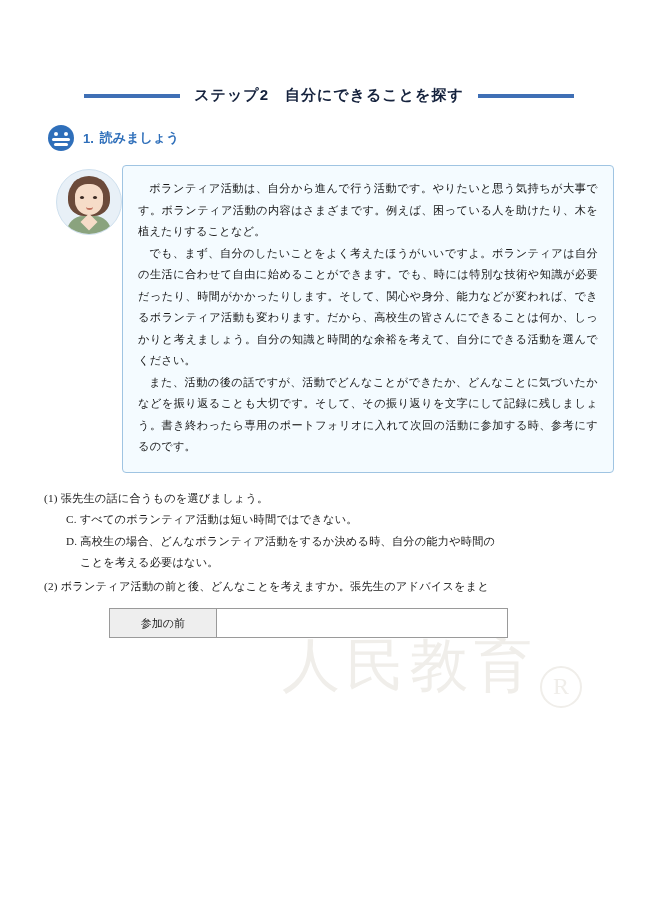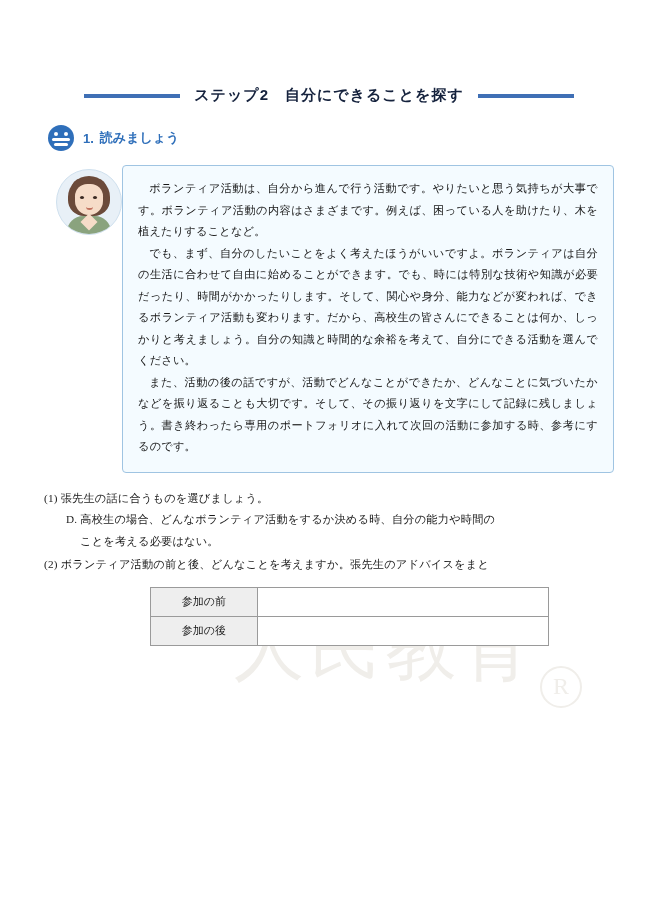--- a/index.html
+++ b/index.html
@@ -21,22 +21,22 @@
     width: 658px;
     height: 921px;
     box-sizing: border-box;
     padding: 0 44px;
   }
 
   
   .watermark {
     position: absolute;
     right: 120px;
-    top: 516px;
-    font-size: 70px;
+    top: 541px;
+    font-size: 58px;
     color: #f0eeea;
     font-family: "Liberation Serif", serif;
     letter-spacing: 6px;
     z-index: 0;
     user-select: none;
   }
   .watermark-r {
     position: absolute;
     right: 76px;
     top: 580px;
@@ -282,21 +282,21 @@
   .q2 {
     margin-top: 4px;
   }
   .q2-cont {
     margin-left: 18px;
   }
 
   
   table.answer-table {
     margin-top: 12px;
-    margin-left: 106px;
+    margin-left: 65px;
     border-collapse: collapse;
     position: relative;
     z-index: 2;
   }
   table.answer-table td {
     border: 1px solid #9a9a9a;
     height: 26px;
     font-size: 11px;
     text-align: center;
     vertical-align: middle;
@@ -352,32 +352,29 @@
     <div class="passage">
       <p>ボランティア活動は、自分から進んで行う活動です。やりたいと思う気持ちが大事です。ボランティア活動の内容はさまざまです。例えば、困っている人を助けたり、木を植えたりすることなど。</p>
       <p>でも、まず、自分のしたいことをよく考えたほうがいいですよ。ボランティアは自分の生活に合わせて自由に始めることができます。でも、時には特別な技術や知識が必要だったり、時間がかかったりします。そして、関心や身分、能力などが変われば、できるボランティア活動も変わります。だから、高校生の皆さんにできることは何か、しっかりと考えましょう。自分の知識と時間的な余裕を考えて、自分にできる活動を選んでください。</p>
       <p>また、活動の後の話ですが、活動でどんなことができたか、どんなことに気づいたかなどを振り返ることも大切です。そして、その振り返りを文字にして記録に残しましょう。書き終わったら専用のポートフォリオに入れて次回の活動に参加する時、参考にするのです。</p>
     </div>
   </div>
 
   <div class="questions">
     <div class="q-line">(1) 張先生の話に合うものを選びましょう。</div>
     <div class="choices">
+      <div class="choice">C. すべてのボランティア活動は短い時間ではできない。</div>
       <div class="choice">D. 高校生の場合、どんなボランティア活動をするか決める時、自分の能力や時間の</div>
       <div class="choice choice-cont">ことを考える必要はない。</div>
     </div>
     <div class="q-line q2">(2) ボランティア活動の前と後、どんなことを考えますか。張先生のアドバイスをまと</div>
   </div>
 
   <table class="answer-table">
     <tbody>
       <tr>
         <td class="label-cell">参加の前</td>
         <td class="blank-cell"></td>
       </tr>
-      <tr>
-        <td class="label-cell">参加の後</td>
-        <td class="blank-cell"></td>
-      </tr>
     </tbody>
   </table>
 
 </div>
 
 </body></html>

